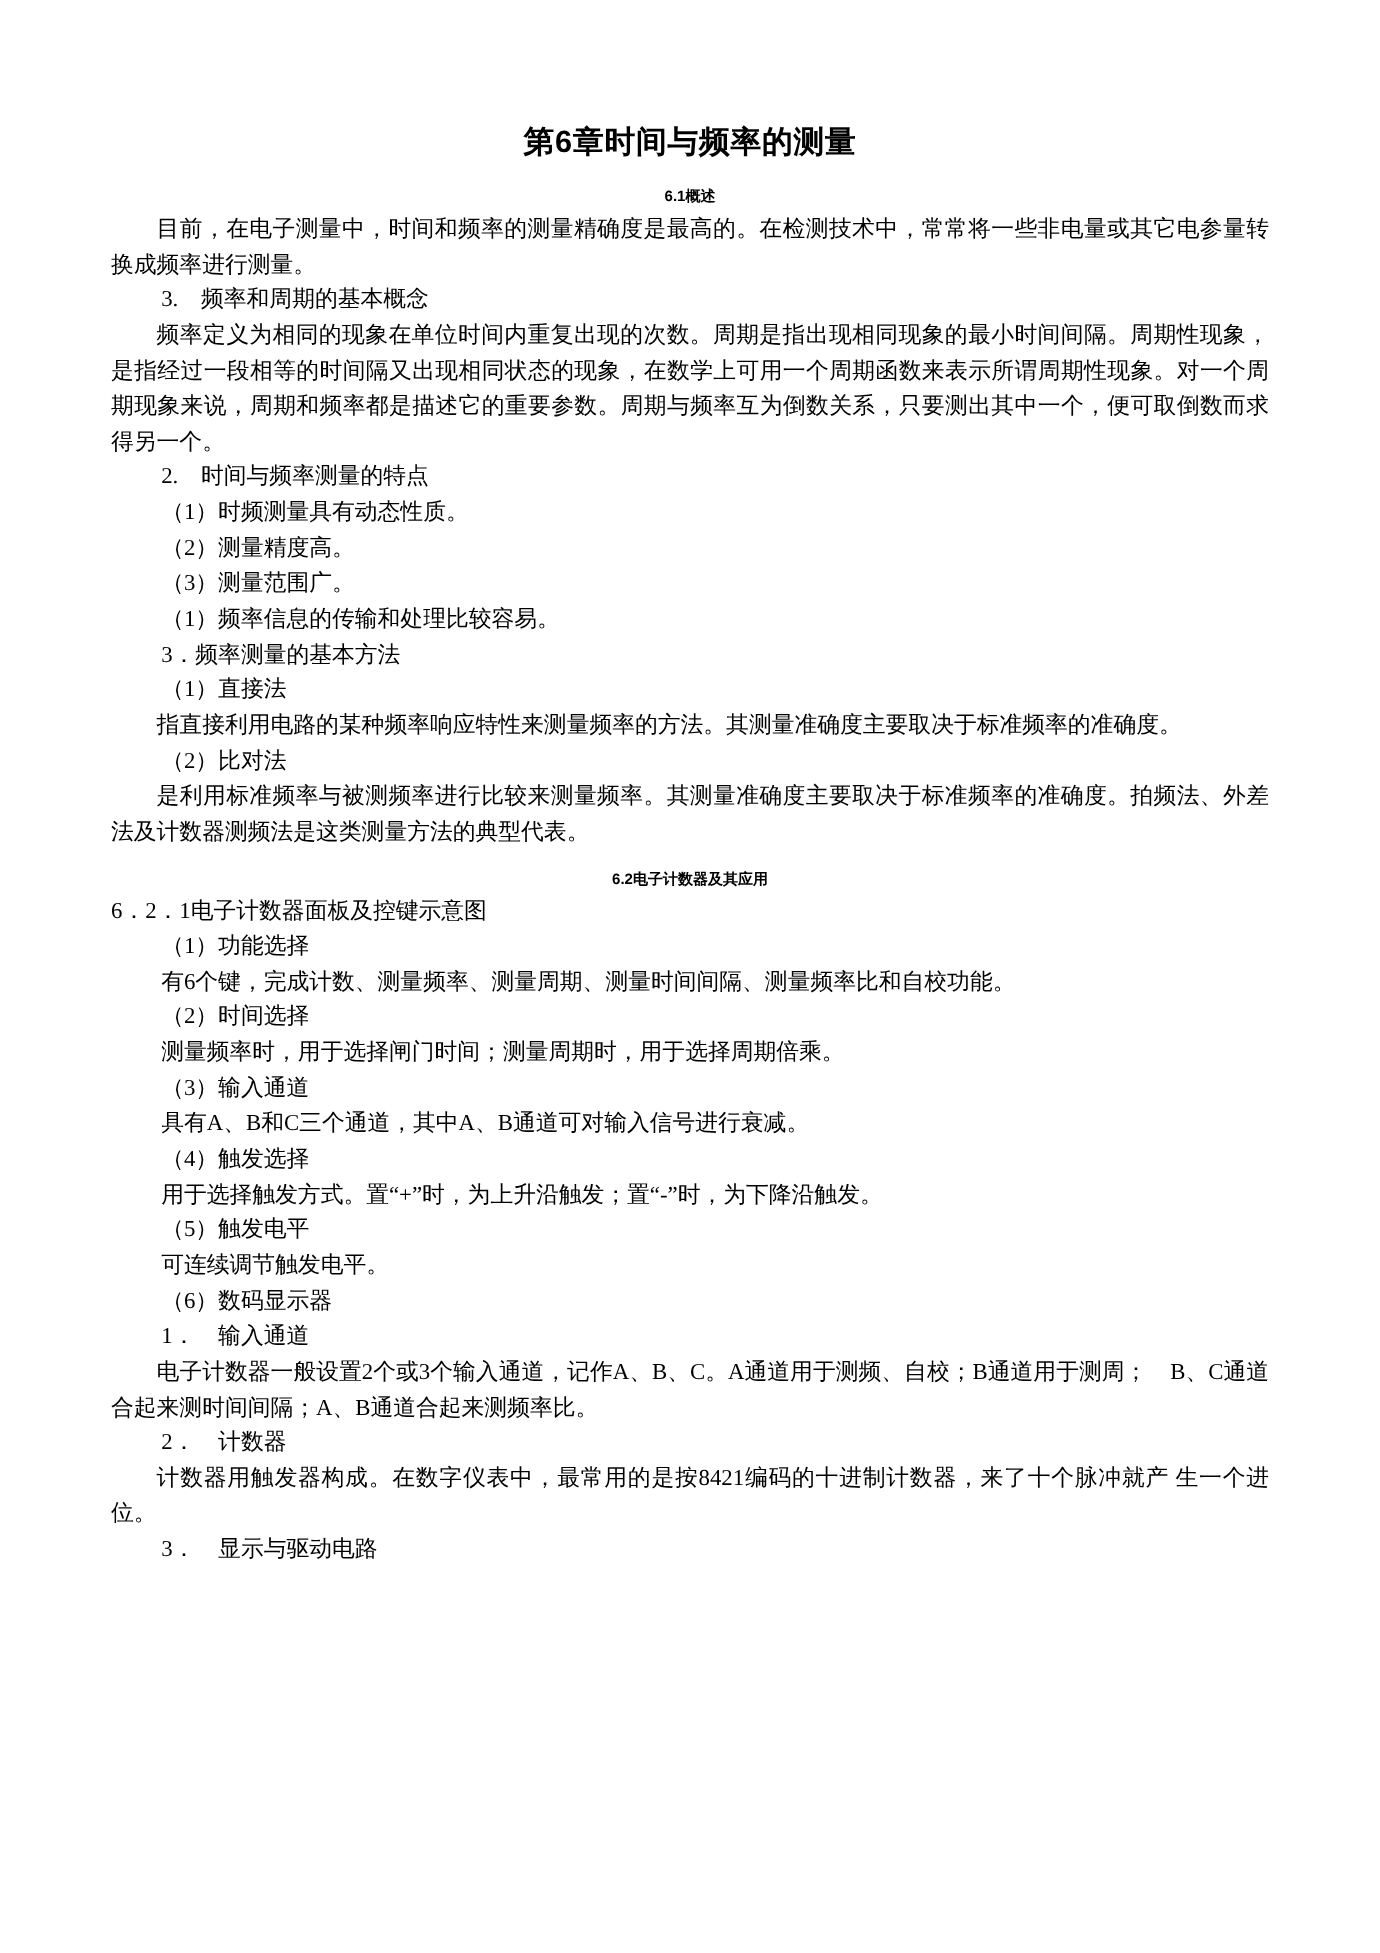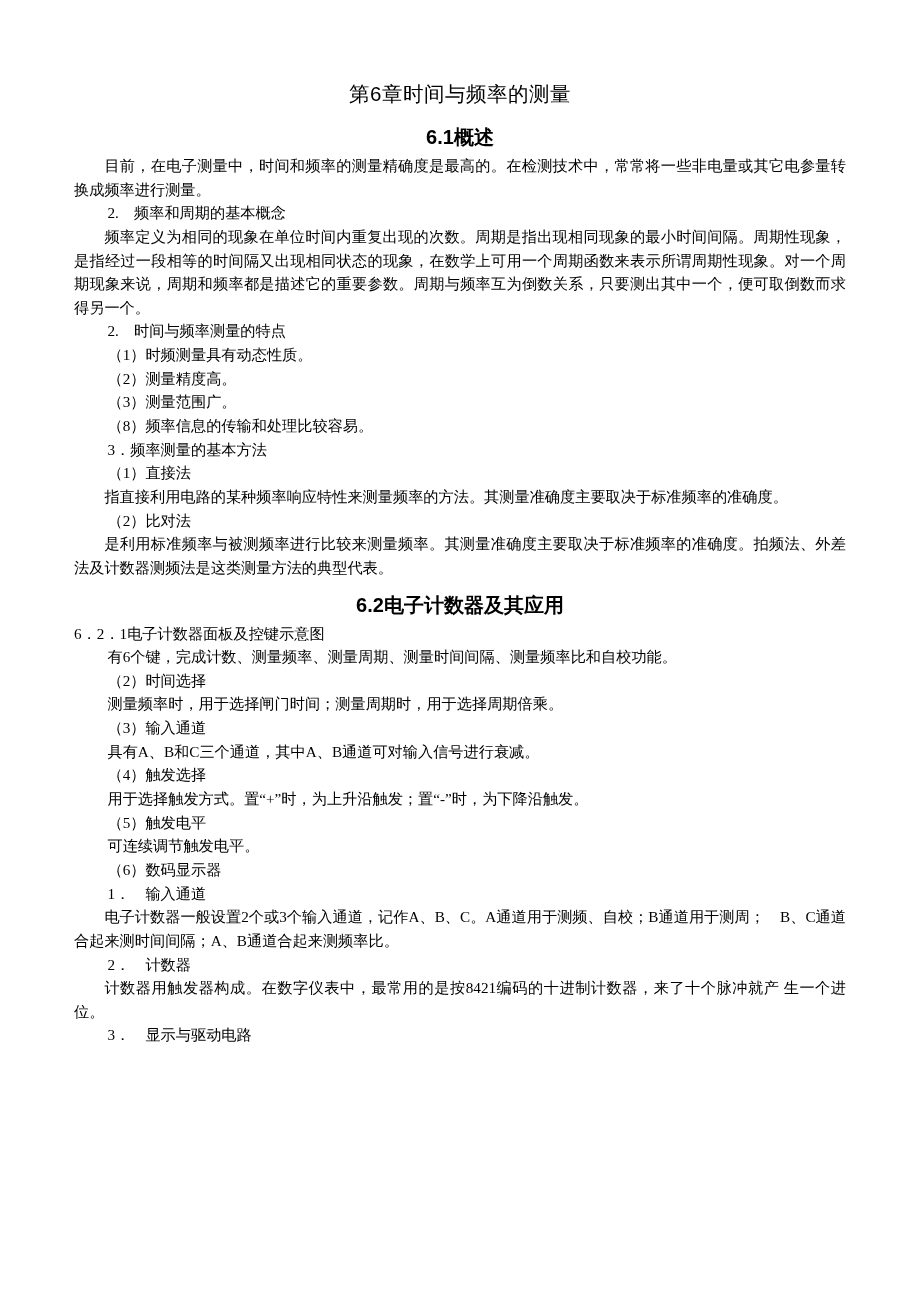--- a/index.html
+++ b/index.html
@@ -16,30 +16,30 @@
   .page {
     width: 920px;
     height: 1302px;
     box-sizing: border-box;
     padding: 62px 74px 40px 74px;
     position: relative;
   }
   .doc-title {
     text-align: center;
     font-family: "Liberation Sans", sans-serif;
-    font-weight: normal;
+    font-weight: bold;
     font-size: 20.5px;
     letter-spacing: 0.5px;
     margin: 18px 0 16px 0;
   }
   .section-heading {
     text-align: center;
     font-family: "Liberation Sans", sans-serif;
     font-weight: bold;
-    font-size: 20px;
+    font-size: 10px;
     margin: 2px 0 3px 0;
   }
   .section-heading.spaced-top {
     margin-top: 12px;
   }
   p {
     margin: 0;
     font-size: 15.2px;
     line-height: 1.555;
     text-align: justify;
@@ -52,37 +52,38 @@
 </style>
 </head>
 <body>
 
 <div class="page">
   <div class="doc-title">第6章时间与频率的测量</div>
 
   <div>
     <div class="section-heading">6.1概述</div>
     <p class="indent1">目前，在电子测量中，时间和频率的测量精确度是最高的。在检测技术中，常常将一些非电量或其它电参量转换成频率进行测量。</p>
-    <p class="indent-item">2.　频率和周期的基本概念</p>
+    <p class="indent-item">3.　频率和周期的基本概念</p>
     <p class="indent1">频率定义为相同的现象在单位时间内重复出现的次数。周期是指出现相同现象的最小时间间隔。周期性现象，是指经过一段相等的时间隔又出现相同状态的现象，在数学上可用一个周期函数来表示所谓周期性现象。对一个周期现象来说，周期和频率都是描述它的重要参数。周期与频率互为倒数关系，只要测出其中一个，便可取倒数而求得另一个。</p>
     <p class="indent-item">2.　时间与频率测量的特点</p>
     <p class="indent-item">（1）时频测量具有动态性质。</p>
     <p class="indent-item">（2）测量精度高。</p>
     <p class="indent-item">（3）测量范围广。</p>
-    <p class="indent-item">（8）频率信息的传输和处理比较容易。</p>
+    <p class="indent-item">（1）频率信息的传输和处理比较容易。</p>
     <p class="indent-item">3．频率测量的基本方法</p>
     <p class="indent-item">（1）直接法</p>
     <p class="indent1">指直接利用电路的某种频率响应特性来测量频率的方法。其测量准确度主要取决于标准频率的准确度。</p>
     <p class="indent-item">（2）比对法</p>
     <p class="indent1">是利用标准频率与被测频率进行比较来测量频率。其测量准确度主要取决于标准频率的准确度。拍频法、外差法及计数器测频法是这类测量方法的典型代表。</p>
   </div>
 
   <div>
     <div class="section-heading spaced-top">6.2电子计数器及其应用</div>
     <p class="nohang">6．2．1电子计数器面板及控键示意图</p>
+    <p class="indent-item">（1）功能选择</p>
     <p class="indent-sub">有6个键，完成计数、测量频率、测量周期、测量时间间隔、测量频率比和自校功能。</p>
     <p class="indent-item">（2）时间选择</p>
     <p class="indent-sub">测量频率时，用于选择闸门时间；测量周期时，用于选择周期倍乘。</p>
     <p class="indent-item">（3）输入通道</p>
     <p class="indent-sub">具有A、B和C三个通道，其中A、B通道可对输入信号进行衰减。</p>
     <p class="indent-item">（4）触发选择</p>
     <p class="indent-sub">用于选择触发方式。置“+”时，为上升沿触发；置“-”时，为下降沿触发。</p>
     <p class="indent-item">（5）触发电平</p>
     <p class="indent-sub">可连续调节触发电平。</p>
     <p class="indent-item">（6）数码显示器</p>

